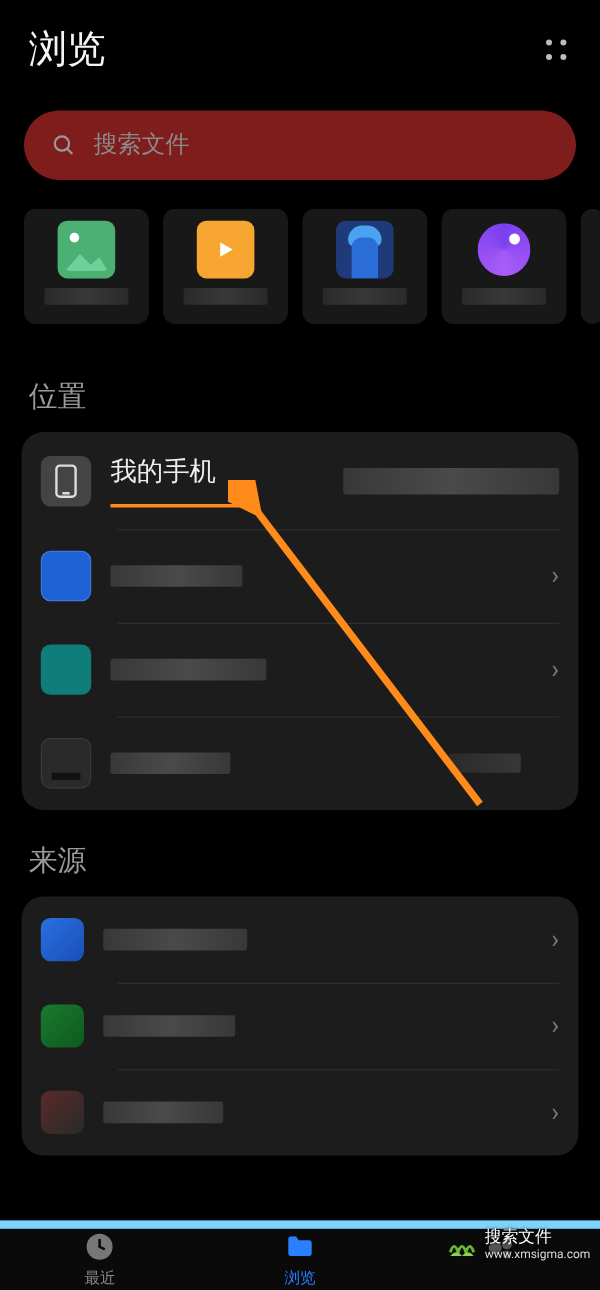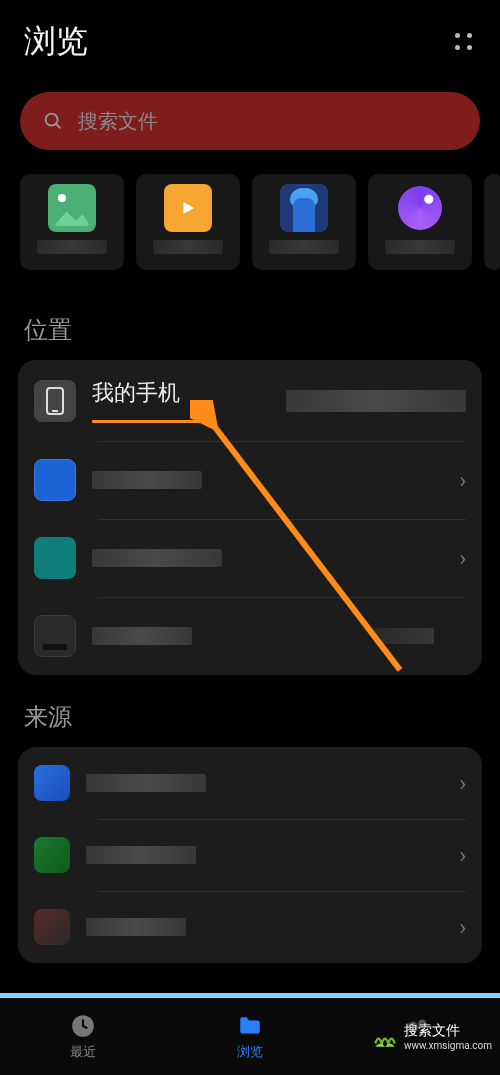--- a/index.html
+++ b/index.html
@@ -40,21 +40,21 @@
   .ri-dark::after{content:"";position:absolute;bottom:6px;left:8px;right:8px;height:6px;background:#111;border-radius:1px;}
   .ri-blue2 { background: linear-gradient(135deg,#2a6fe0,#1a4fb8); }
   .ri-green2 { background: linear-gradient(135deg,#1a7a2f,#0d5a1e); }
   .ri-br { background: linear-gradient(135deg,#5a2a2a,#2a2a2a); }
   .row-main { flex:1; display:flex; flex-direction:column; gap:6px; }
   .row-title { font-size: 22px; color:#eee; }
   .underline { height:3px; width:110px; background:#ff8c1a; margin-top:6px; border-radius:1px; }
   .blur-text { height:18px; background:linear-gradient(90deg,#383838,#4a4a4a,#383838); border-radius:2px; filter: blur(0.6px); }
   .blur-right { position:absolute; right:48px; top:50%; transform:translateY(-50%); height:16px; width:60px; background:linear-gradient(90deg,#2a2a2a,#383838); border-radius:2px; filter:blur(0.6px);}
   .chev { color:#777; font-size:22px; margin-left:auto; }
-  .bottom-nav { position:absolute; left:0; right:0; bottom:0; height:82px; background:#0a0a0a; display:flex; border-top:5px solid #7dd3fc; }
+  .bottom-nav { position:absolute; left:0; right:0; bottom:0; height:58px; background:#0a0a0a; display:flex; border-top:7px solid #7dd3fc; }
   .nav-item { flex:1; display:flex; flex-direction:column; align-items:center; justify-content:center; gap:4px; font-size:13px; color:#888; }
   .nav-item.active { color:#2a7fff; }
   .nav-icon { width:26px; height:26px; }
   .watermark { position:absolute; right:8px; bottom:24px; display:flex; align-items:center; gap:6px; color:#fff; font-size:14px; text-shadow:0 0 3px #000; z-index:50; }
   .wm-icon { width:26px; height:26px; }
   .wm-sub { font-size:10px; color:#ddd; }
   svg.arrow { position:absolute; z-index: 40; pointer-events:none; }
 </style>
 </head>
 <body>

